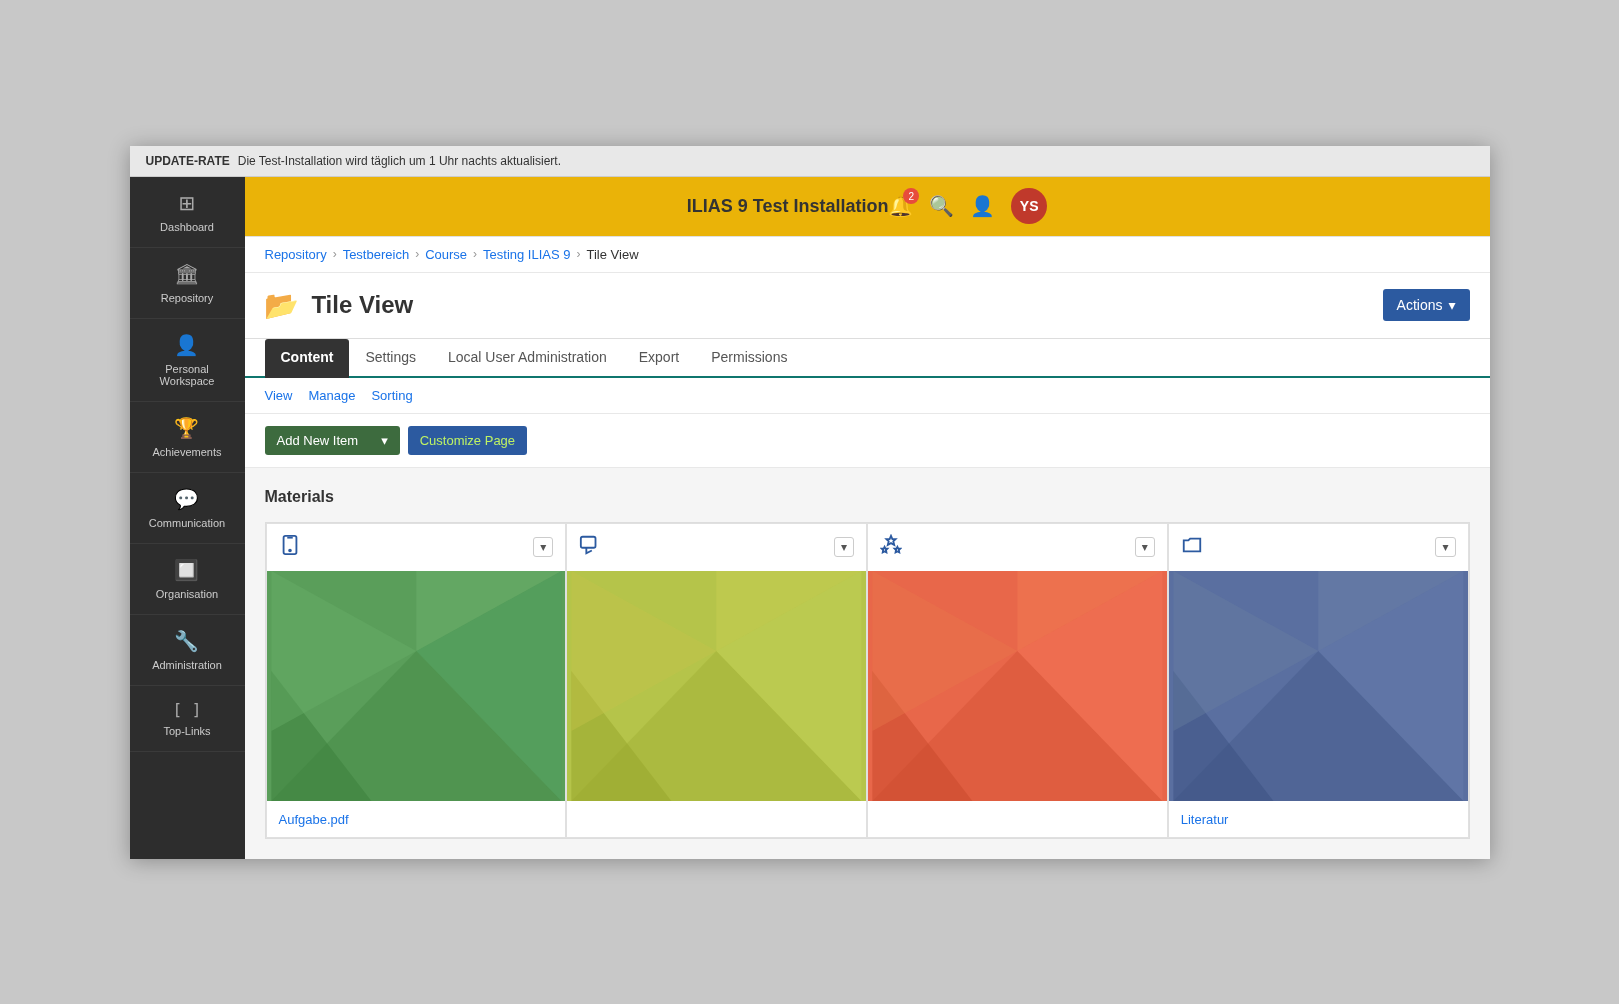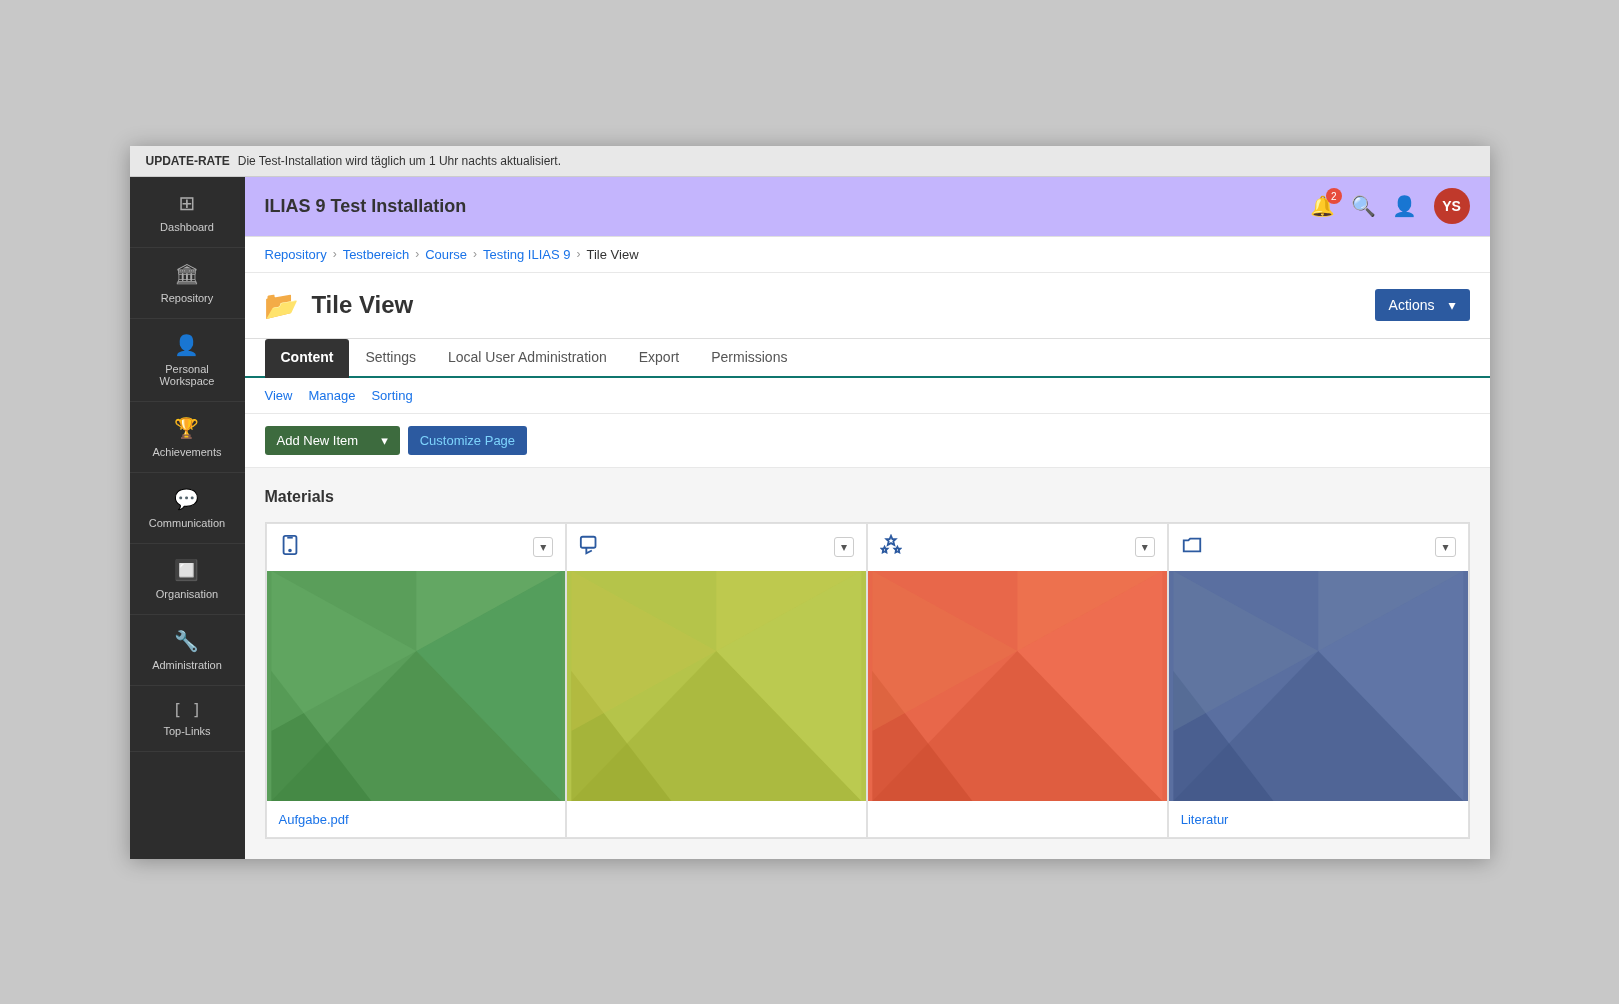--- a/index.html
+++ b/index.html
@@ -96,25 +96,25 @@
     
     .content-area {
       flex: 1;
       display: flex;
       flex-direction: column;
       background: white;
     }
 
     
     .header {
-      background: #c4b5fd;
+      background: #eab308;
       padding: 12px 20px;
       display: flex;
       align-items: center;
-      justify-content: space-between;
+      justify-content: center;
       border-bottom: 1px solid #e0e0e0;
       height: 60px;
     }
 
     .header-title {
       font-size: 18px;
       font-weight: 600;
       color: #333;
     }
 
@@ -216,21 +216,21 @@
     .actions-btn {
       background: #2c5aa0;
       color: white;
       border: none;
       padding: 8px 14px;
       border-radius: 3px;
       cursor: pointer;
       font-size: 14px;
       display: flex;
       align-items: center;
-      gap: 14px;
+      gap: 6px;
     }
 
     
     .tabs-bar {
       border-bottom: 2px solid #0f766e;
       display: flex;
       padding: 0 20px;
       background: white;
     }
 
@@ -284,21 +284,21 @@
       border-radius: 3px;
       cursor: pointer;
       font-size: 13px;
       display: flex;
       align-items: center;
       gap: 23px;
     }
 
     .btn-secondary {
       background: #2c5aa0;
-      color: #7dd3fc;
+      color: #bef264;
       border: none;
       padding: 7px 12px;
       border-radius: 3px;
       cursor: pointer;
       font-size: 13px;
     }
 
     
     .main-content {
       padding: 20px;

